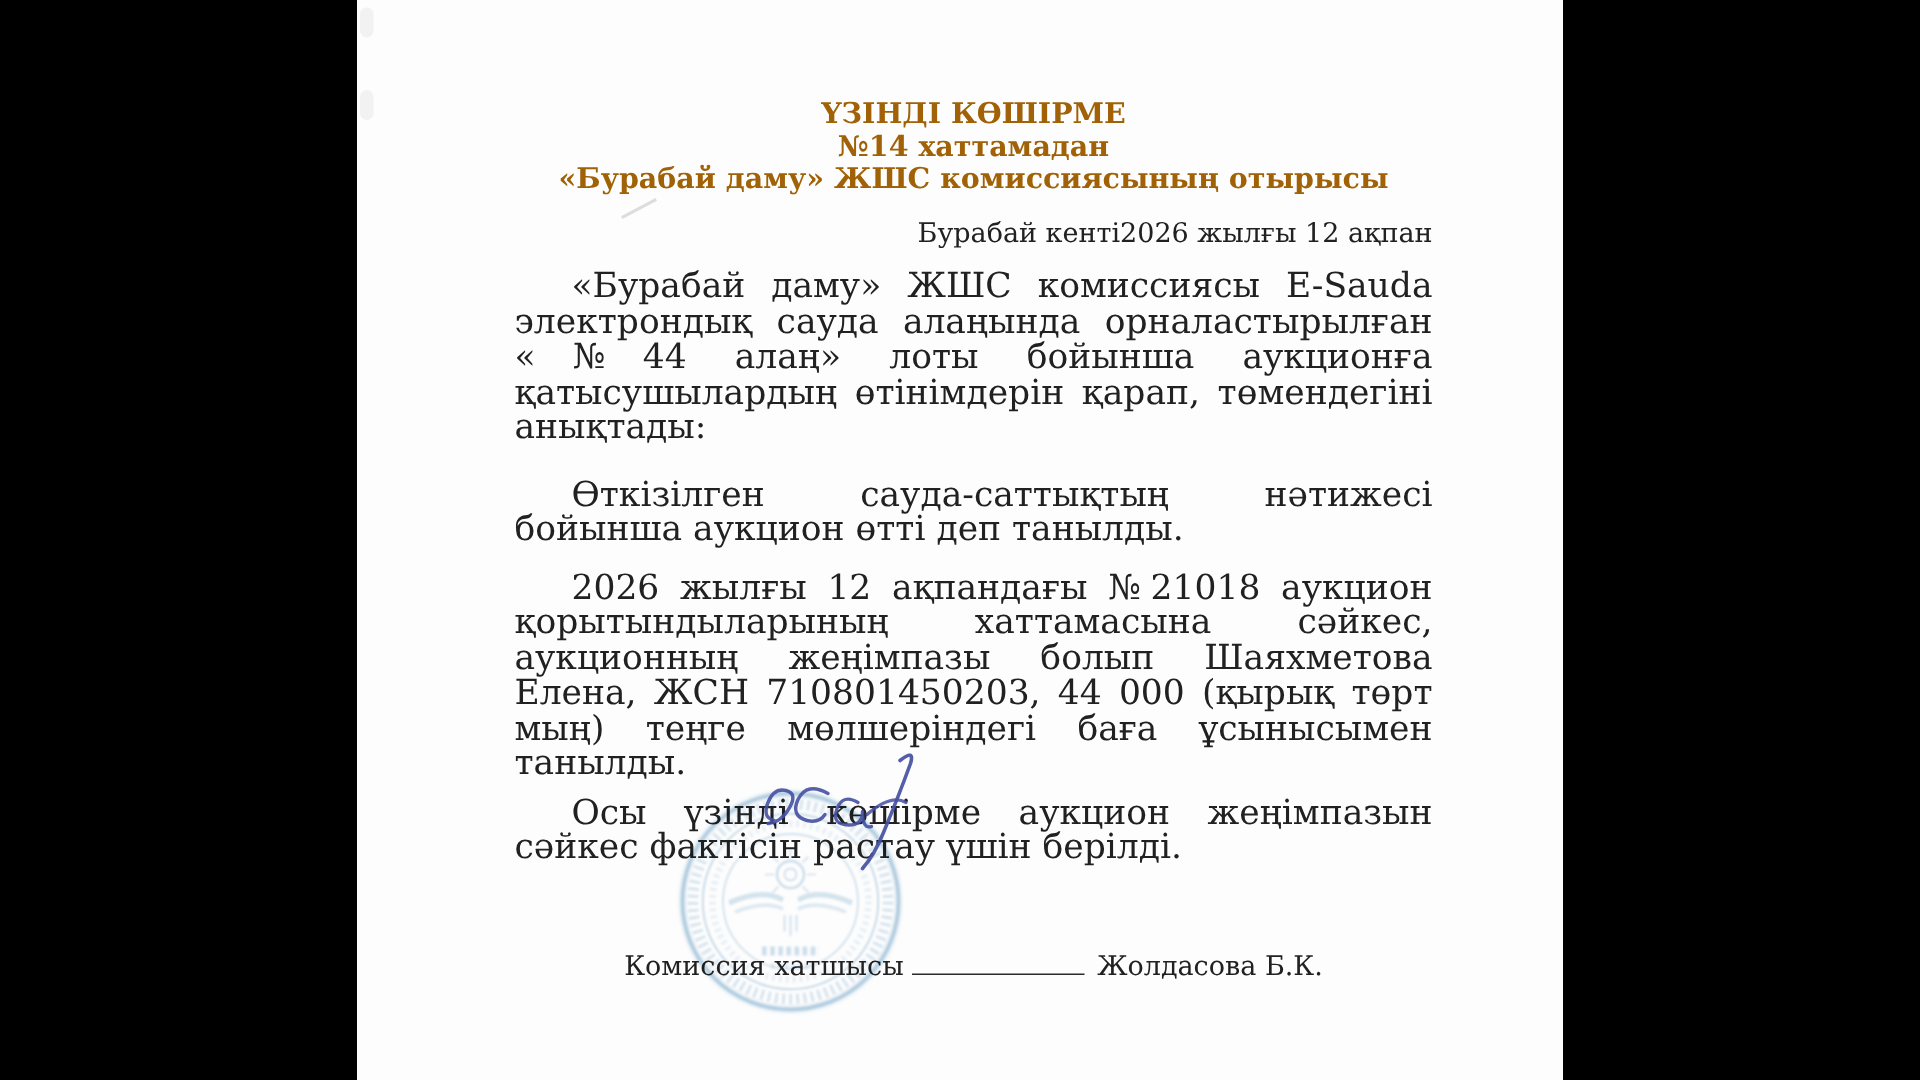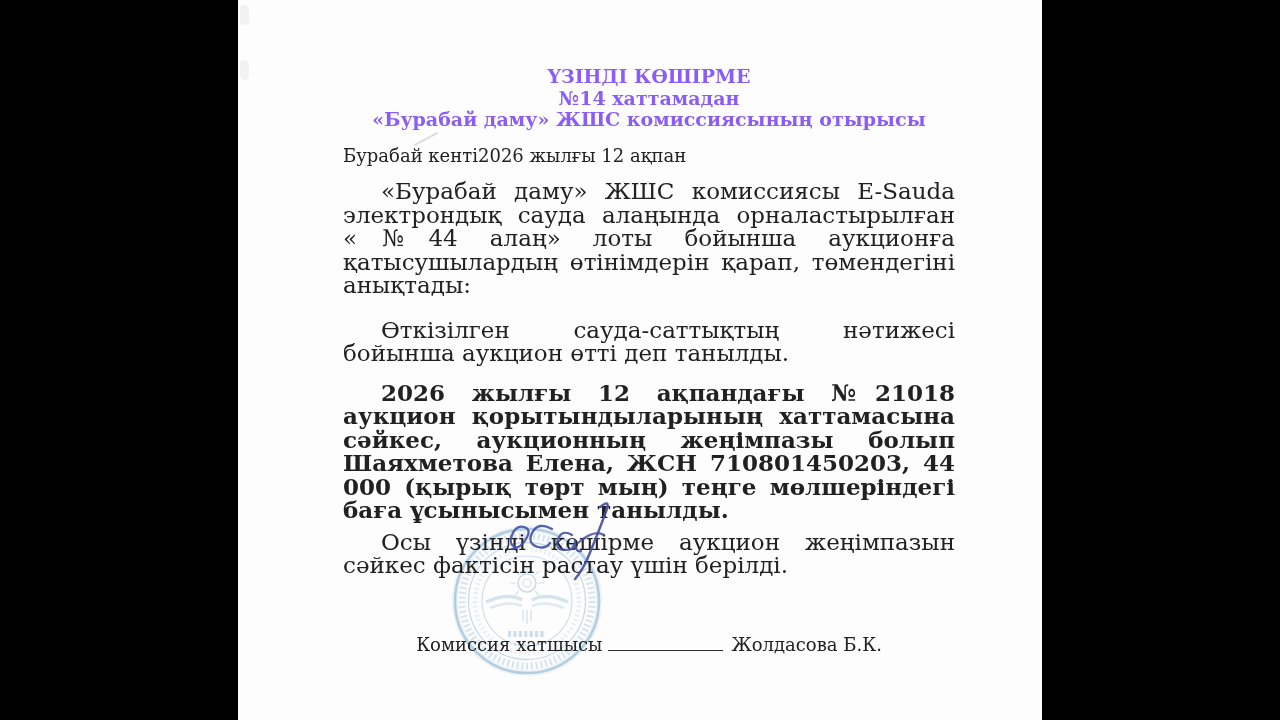--- a/index.html
+++ b/index.html
@@ -14,33 +14,33 @@
     position:absolute; left:238px; top:0; width:804px; height:720px;
     background: var(--paper, #fdfdfd);
   }
   .content {
     position:absolute; left:105px; top:0; width:612px;
     color: var(--text-ink, #212121);
     z-index:2;
   }
   .doc-header {
     margin-top:66px; text-align:center; font-weight:bold;
-    font-size:19px; line-height:21.5px; color:#8b5cf6;
+    font-size:19px; line-height:21.5px; color:#a16207;
   }
   .dateline {
-    display:flex; justify-content:flex-start;
+    display:flex; justify-content:flex-end;
     margin-top:13px; font-size:18px; line-height:23.5px;
   }
   p.body {
     text-align:justify; text-indent:38px;
     font-size:23px; line-height:23.5px;
   }
   .p1 { margin-top:13px; }
   .p2 { margin-top:21px; }
-  .p3 { margin-top:15px;font-weight:bold; }
+  .p3 { margin-top:15px; }
   .p4 { margin-top:9px; }
   .sig-row {
     margin-top:55px; font-size:18px; line-height:24px;
     white-space:nowrap;
     text-align:center;
   }
   .sig-line {
     display:inline-block; width:115px; height:14px;
     border-bottom:1.6px solid #2b2b2b;
     margin:0 8px 0 6px;

